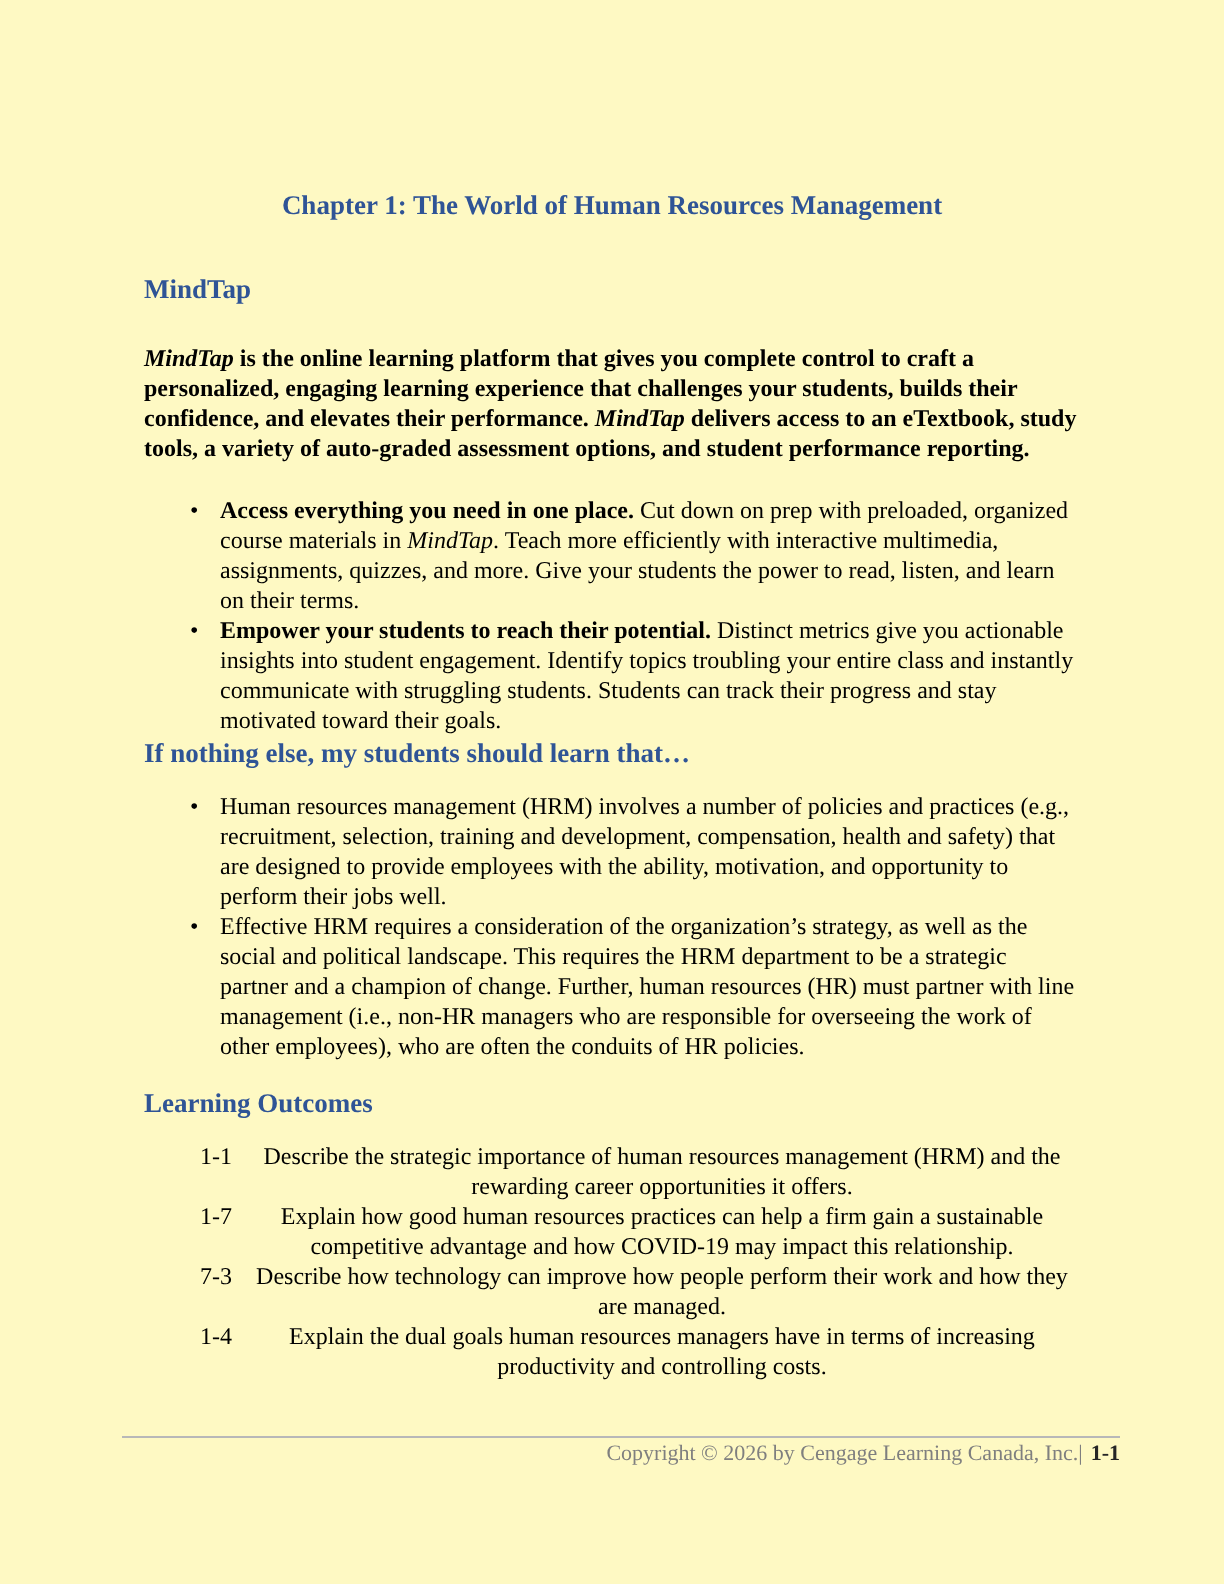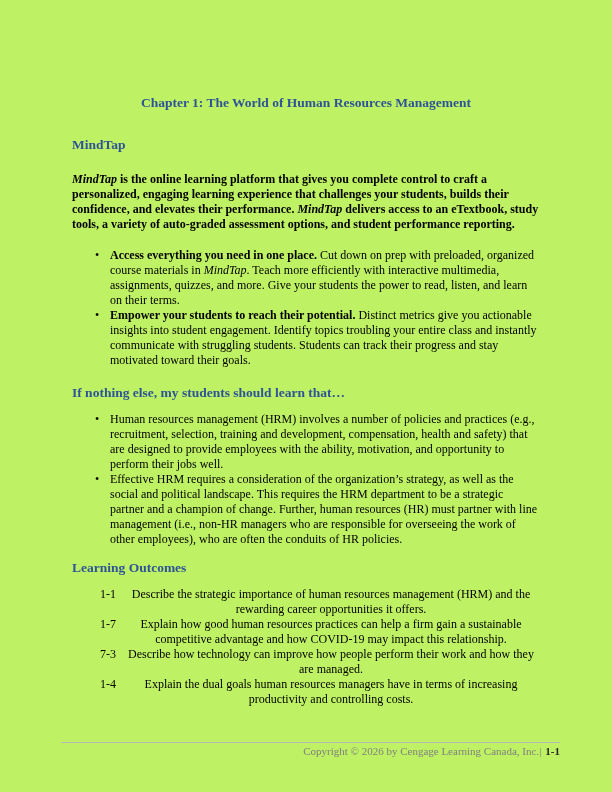--- a/index.html
+++ b/index.html
@@ -1,21 +1,21 @@
 <!DOCTYPE html>
 <html><head>
 <meta charset="utf-8">
 <style>
   html, body { margin: 0; padding: 0; background: #e8e8e8; }
   .page {
     position: relative;
     width: 612px;
     height: 792px;
     margin: 0 auto;
-    background: #bef264;
+    background: #fef9c3;
     font-family: "Liberation Serif", "DejaVu Serif", serif;
     font-size: 12px;
     line-height: 15px;
     color: #000000;
     overflow: hidden;
   }
   .content {
     padding: 95px 72px 0 72px;
   }
   .doc-title {
@@ -26,21 +26,21 @@
     text-align: center;
     color: #2f5496;
   }
   .sec-heading {
     margin: 0 0 19px 0;
     font-size: 13.5px;
     line-height: 17px;
     font-weight: bold;
     color: #2f5496;
   }
-  .sec-heading.mt1 { margin-top: 16px; margin-bottom: 11px; }
+  .sec-heading.mt1 { margin-bottom: 11px; }
   .sec-heading.mt2 { margin-top: 12px; margin-bottom: 11px; }
   .para { margin: 0 0 16px 0; font-weight: bold; }
   .para i, .bullet-text i { font-style: italic; }
   .bullets {
     list-style: none;
     margin: 0;
     padding: 0;
   }
   .bullets li {
     position: relative;
@@ -55,21 +55,21 @@
   .bullets b { font-weight: bold; }
   .outcomes { margin: 0; padding: 0; }
   .outcome {
     display: flex;
     padding-left: 28px;
   }
   .outcome .num { flex: none; width: 22px; }
   .outcome .txt { flex: 1; text-align: center; }
   .footer {
     position: absolute;
-    top: 742px;
+    top: 718px;
     left: 61px;
     right: 52px;
     border-top: 1px solid #b8b8b8;
     padding-top: 2px;
     text-align: right;
     font-size: 11px;
     line-height: 13px;
     color: #7f7f7f;
   }
   .footer .pagenum {

